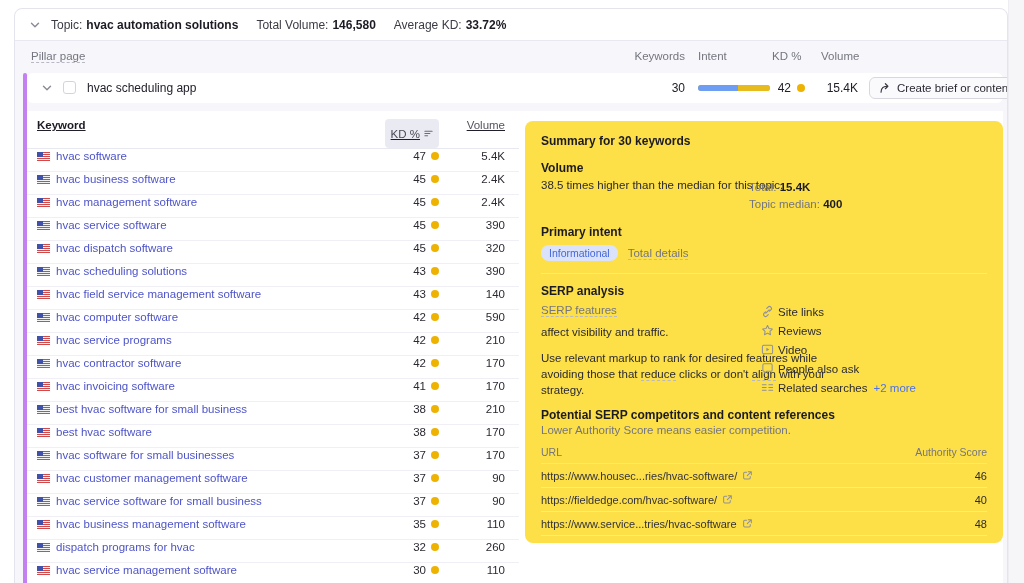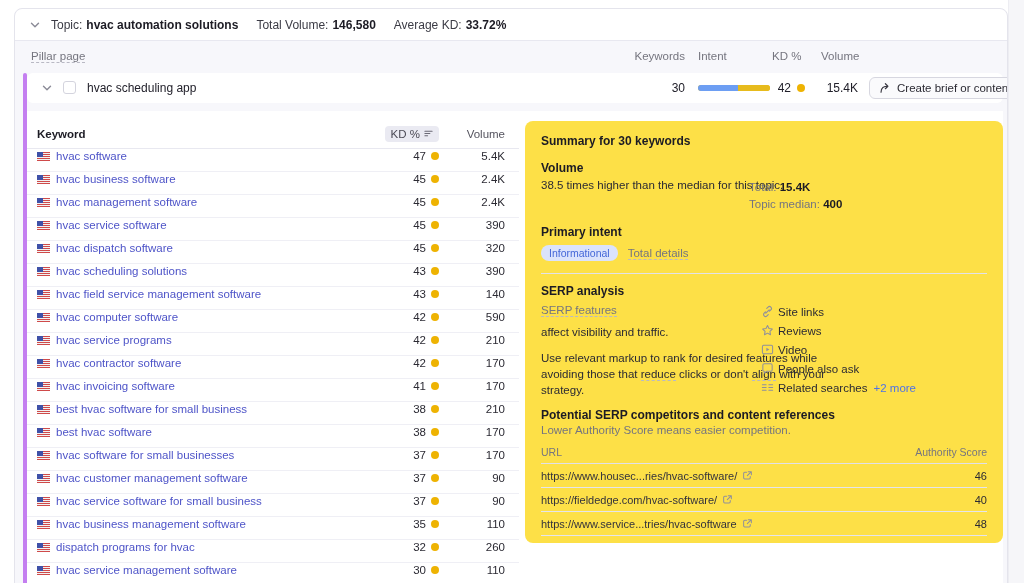--- a/index.html
+++ b/index.html
@@ -49,22 +49,22 @@
   .brief-btn { position:absolute; left:842px; top:4px; height:22px; padding:0 9px;
                display:inline-flex; align-items:center; gap:6px; background:#fafafc;
                border:1px solid #d7d7e0; border-radius:6px; font-size:11.5px; color:#2b2a33;
                cursor:pointer; white-space:nowrap; }
 
   
   .content { position:absolute; left:12px; top:102px; width:976px; height:498px; background:#fff; }
 
   
   .kw-table { position:absolute; left:0; top:0; width:492px; }
-  .kw-head { display:flex; align-items:center; height:38px; padding:8px 14px 0 10px;
-             border-bottom:1px solid #e8e8f0; font-size:11.5px; }
+  .kw-head { display:flex; height:38px; padding:8px 14px 0 10px;
+             border-bottom:1px solid #e8e8f0; font-size:11.5px;text-decoration:underline; }
   .kw-head .c-key { flex:1; font-weight:bold; color:#1c1b24; cursor:pointer; }
   .kd-pill { display:inline-flex; align-items:center; gap:4px; background:#eaeaf2;
              border-radius:4px; padding:2px 6px; color:#4b4a55; cursor:pointer; }
   .c-kd { width:76px; display:flex; justify-content:flex-end; }
   .c-vol { width:66px; text-align:right; color:#55545f; cursor:pointer; }
   .kw-row { display:flex; align-items:center; height:23px; padding:0 14px 8px 10px;
             border-bottom:1px solid #efeff5; font-size:11.5px; }
   .kw-row .c-key { flex:1; display:flex; align-items:center; gap:6px; overflow:hidden; }
   .kw-link { color:#4e54c8; text-decoration:none; white-space:nowrap; cursor:pointer; }
   .kw-row .c-kd { align-items:center; gap:5px; color:#2b2a33; }

